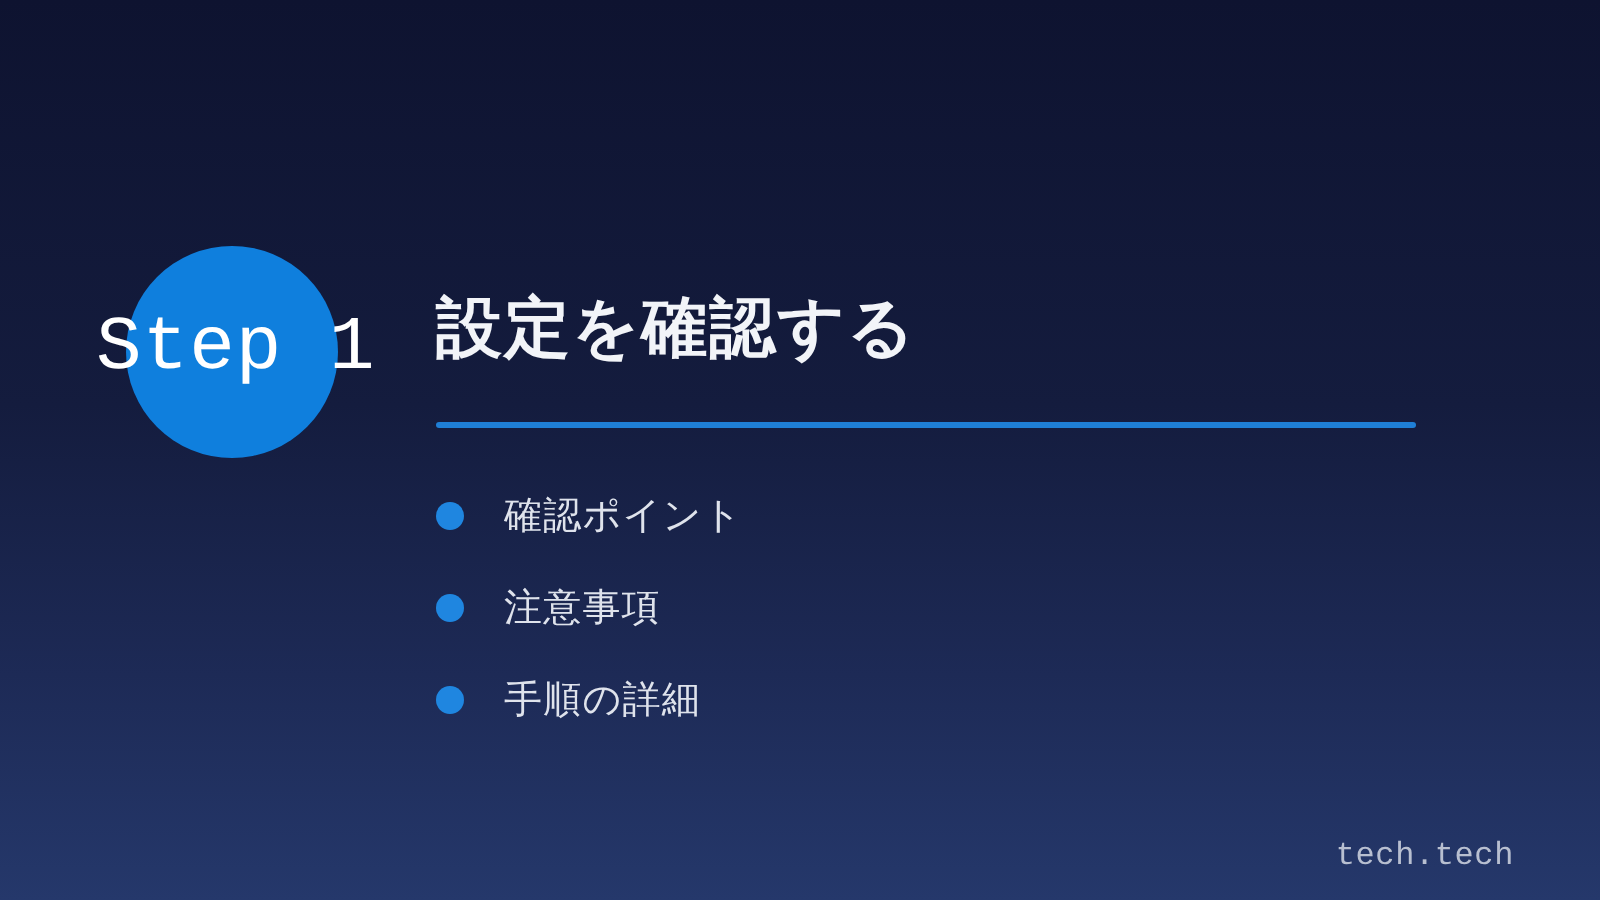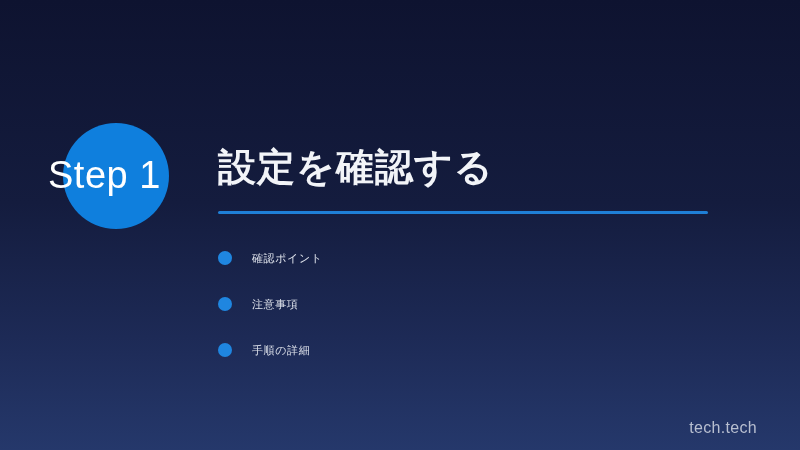--- a/index.html
+++ b/index.html
@@ -6,21 +6,21 @@
     margin: 0;
     padding: 0;
     background: #000;
   }
   .slide {
     position: relative;
     width: 800px;
     height: 450px;
     overflow: hidden;
     background: linear-gradient(180deg, #0e1330 0%, #141c3e 45%, #1d2a56 75%, #25386b 100%);
-    font-family: Liberation Sans, sans-serif;
+    font-family: Liberation Mono, monospace;
     -webkit-font-smoothing: antialiased;
   }
 
   
   .step-badge {
     position: absolute;
     left: 63px;
     top: 123px;
     width: 106px;
     height: 106px;
@@ -40,21 +40,21 @@
     letter-spacing: 0.5px;
     white-space: nowrap;
   }
 
   
   .title {
     position: absolute;
     left: 218px;
     top: 145px;
     color: #f2f4f8;
-    font-size: 38px;
+    font-size: 33px;
     font-weight: 700;
     letter-spacing: 1px;
     line-height: 44px;
     white-space: nowrap;
   }
   .title-rule {
     position: absolute;
     left: 218px;
     top: 211px;
     width: 490px;
@@ -79,21 +79,21 @@
   .bullet-dot {
     width: 14px;
     height: 14px;
     border-radius: 50%;
     background: #1f86e0;
     flex: 0 0 auto;
   }
   .bullet-text {
     margin-left: 20px;
     color: #dfe3ec;
-    font-size: 11px;
+    font-size: 19px;
     font-weight: 400;
     letter-spacing: 0.6px;
     white-space: nowrap;
   }
 
   
   .footer-brand {
     position: absolute;
     right: 43px;
     bottom: 13px;

